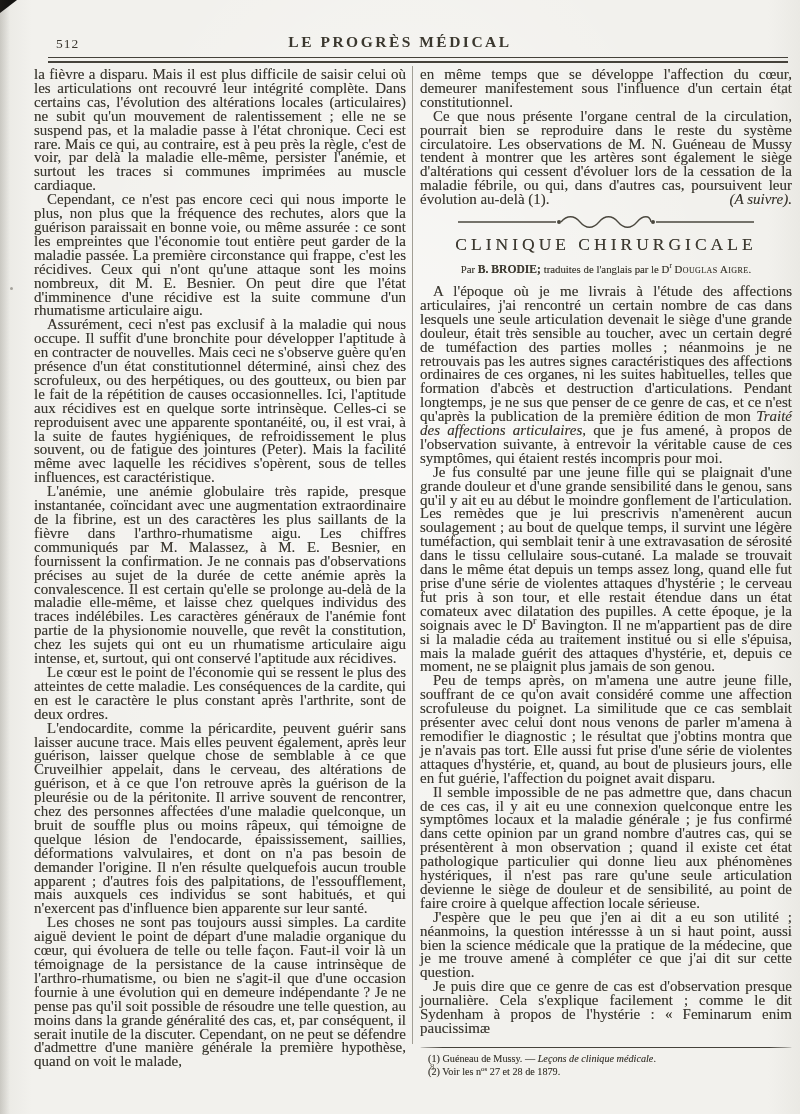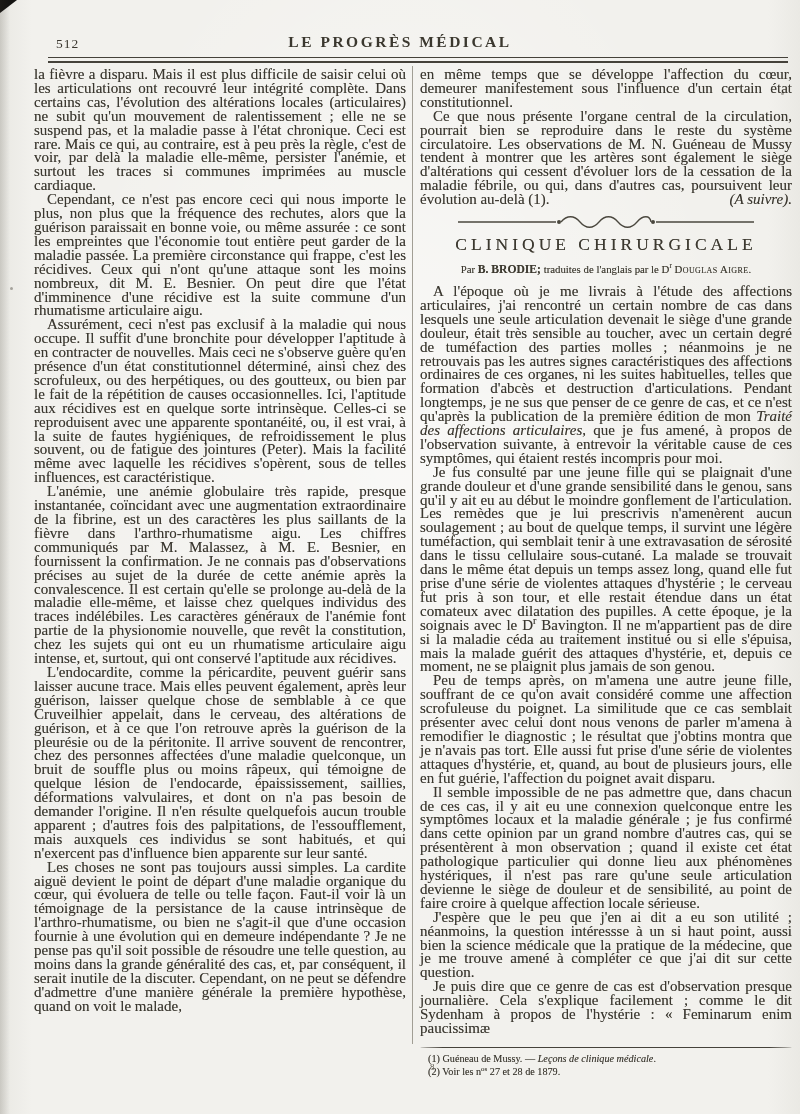--- a/index.html
+++ b/index.html
@@ -94,20 +94,21 @@
   </header>
   <div class="double-rule"></div>
   <div class="colrule"></div>
 
   <main class="cols">
     <section class="col left">
         <p class="para noindent"><span>la fièvre a disparu. Mais il est plus difficile de saisir celui où les articulations ont recouvré leur intégrité complète. Dans certains cas, l'évolution des altérations locales (articulaires) ne subit qu'un mouvement de ralentissement&nbsp;; elle ne se suspend pas, et la maladie passe à l'état chronique. Ceci est rare. Mais ce qui, au contraire, est à peu près la règle, c'est de voir, par delà la maladie elle-même, persister l'anémie, et surtout les traces si communes imprimées au muscle cardiaque.</span></p>
         <p class="para"><span>Cependant, ce n'est pas encore ceci qui nous importe le plus, non plus que la fréquence des rechutes, alors que la guérison paraissait en bonne voie, ou même assurée&nbsp;: ce sont les empreintes que l'économie tout entière peut garder de la maladie passée. La première circonstance qui frappe, c'est les récidives. Ceux qui n'ont qu'une attaque sont les moins nombreux, dit M. E. Besnier. On peut dire que l'état d'imminence d'une récidive est la suite commune d'un rhumatisme articulaire aigu.</span></p>
         <p class="para"><span>Assurément, ceci n'est pas exclusif à la maladie qui nous occupe. Il suffit d'une bronchite pour développer l'aptitude à en contracter de nouvelles. Mais ceci ne s'observe guère qu'en présence d'un état constitutionnel déterminé, ainsi chez des scrofuleux, ou des herpétiques, ou des goutteux, ou bien par le fait de la répétition de causes occasionnelles. Ici, l'aptitude aux récidives est en quelque sorte intrinsèque. Celles-ci se reproduisent avec une apparente spontanéité, ou, il est vrai, à la suite de fautes hygiéniques, de refroidissement le plus souvent, ou de fatigue des jointures (Peter). Mais la facilité même avec laquelle les récidives s'opèrent, sous de telles influences, est caractéristique.</span></p>
         <p class="para"><span>L'anémie, une anémie globulaire très rapide, presque instantanée, coïncidant avec une augmentation extraordinaire de la fibrine, est un des caractères les plus saillants de la fièvre dans l'arthro-rhumatisme aigu. Les chiffres communiqués par M. Malassez, à M. E. Besnier, en fournissent la confirmation. Je ne connais pas d'observations précises au sujet de la durée de cette anémie après la convalescence. Il est certain qu'elle se prolonge au-delà de la maladie elle-même, et laisse chez quelques individus des traces indélébiles. Les caractères généraux de l'anémie font partie de la physionomie nouvelle, que revêt la constitution, chez les sujets qui ont eu un rhumatisme articulaire aigu intense, et, surtout, qui ont conservé l'aptitude aux récidives.</span></p>
+        <p class="para"><span>Le cœur est le point de l'économie qui se ressent le plus des atteintes de cette maladie. Les conséquences de la cardite, qui en est le caractère le plus constant après l'arthrite, sont de deux ordres.</span></p>
         <p class="para"><span>L'endocardite, comme la péricardite, peuvent guérir sans laisser aucune trace. Mais elles peuvent également, après leur guérison, laisser quelque chose de semblable à ce que Cruveilhier appelait, dans le cerveau, des altérations de guérison, et à ce que l'on retrouve après la guérison de la pleurésie ou de la péritonite. Il arrive souvent de rencontrer, chez des personnes affectées d'une maladie quelconque, un bruit de souffle plus ou moins râpeux, qui témoigne de quelque lésion de l'endocarde, épaississement, saillies, déformations valvulaires, et dont on n'a pas besoin de demander l'origine. Il n'en résulte quelquefois aucun trouble apparent&nbsp;; d'autres fois des palpitations, de l'essoufflement, mais auxquels ces individus se sont habitués, et qui n'exercent pas d'influence bien apparente sur leur santé.</span></p>
         <p class="para"><span>Les choses ne sont pas toujours aussi simples. La cardite aiguë devient le point de départ d'une maladie organique du cœur, qui évoluera de telle ou telle façon. Faut-il voir là un témoignage de la persistance de la cause intrinsèque de l'arthro-rhumatisme, ou bien ne s'agit-il que d'une occasion fournie à une évolution qui en demeure indépendante&nbsp;? Je ne pense pas qu'il soit possible de résoudre une telle question, au moins dans la grande généralité des cas, et, par conséquent, il serait inutile de la discuter. Cependant, on ne peut se défendre d'admettre d'une manière générale la première hypothèse, quand on voit le malade,</span></p>
       </section>
 
     <section class="col right">
       <div>
           <p class="para noindent"><span>en même temps que se développe l'affection du cœur, demeurer manifestement sous l'influence d'un certain état constitutionnel.</span></p>
           <p class="para"><span>Ce que nous présente l'organe central de la circulation, pourrait bien se reproduire dans le reste du système circulatoire. Les observations de M. N. Guéneau de Mussy tendent à montrer que les artères sont également le siège d'altérations qui cessent d'évoluer lors de la cessation de la maladie fébrile, ou qui, dans d'autres cas, poursuivent leur évolution au-delà (1).</span><span class="aside">(A suivre).</span></p>
         </div>
 

